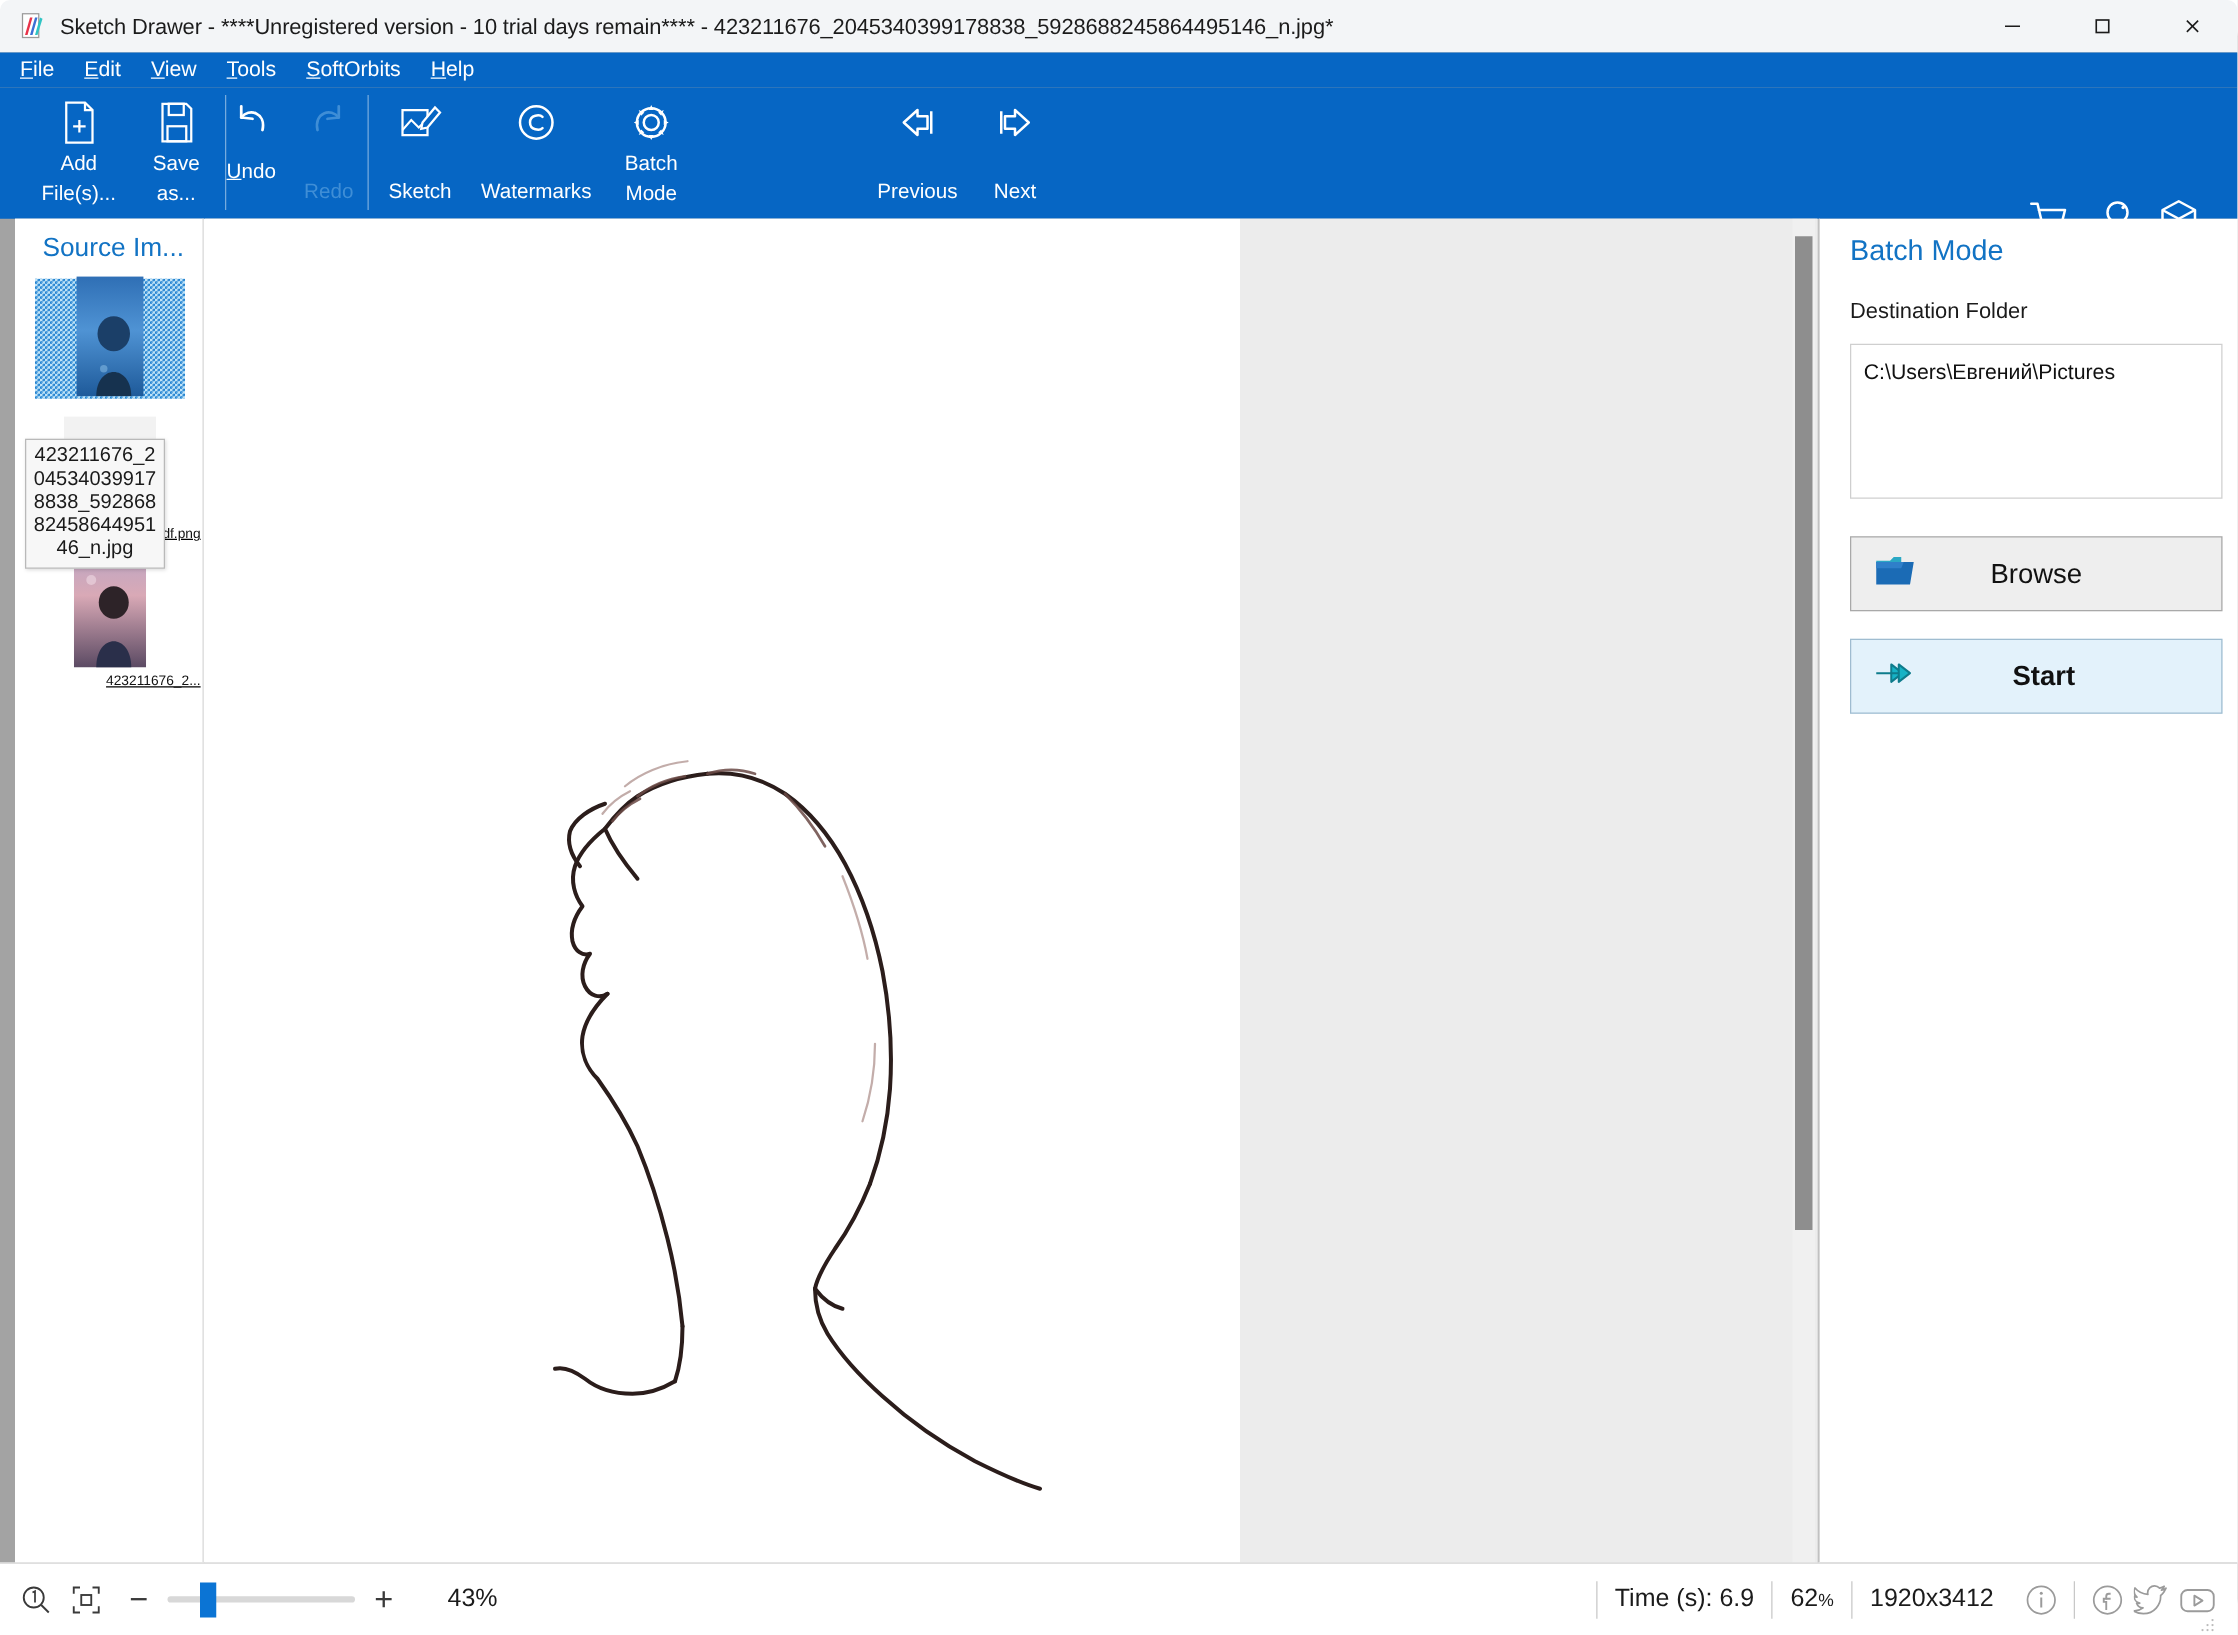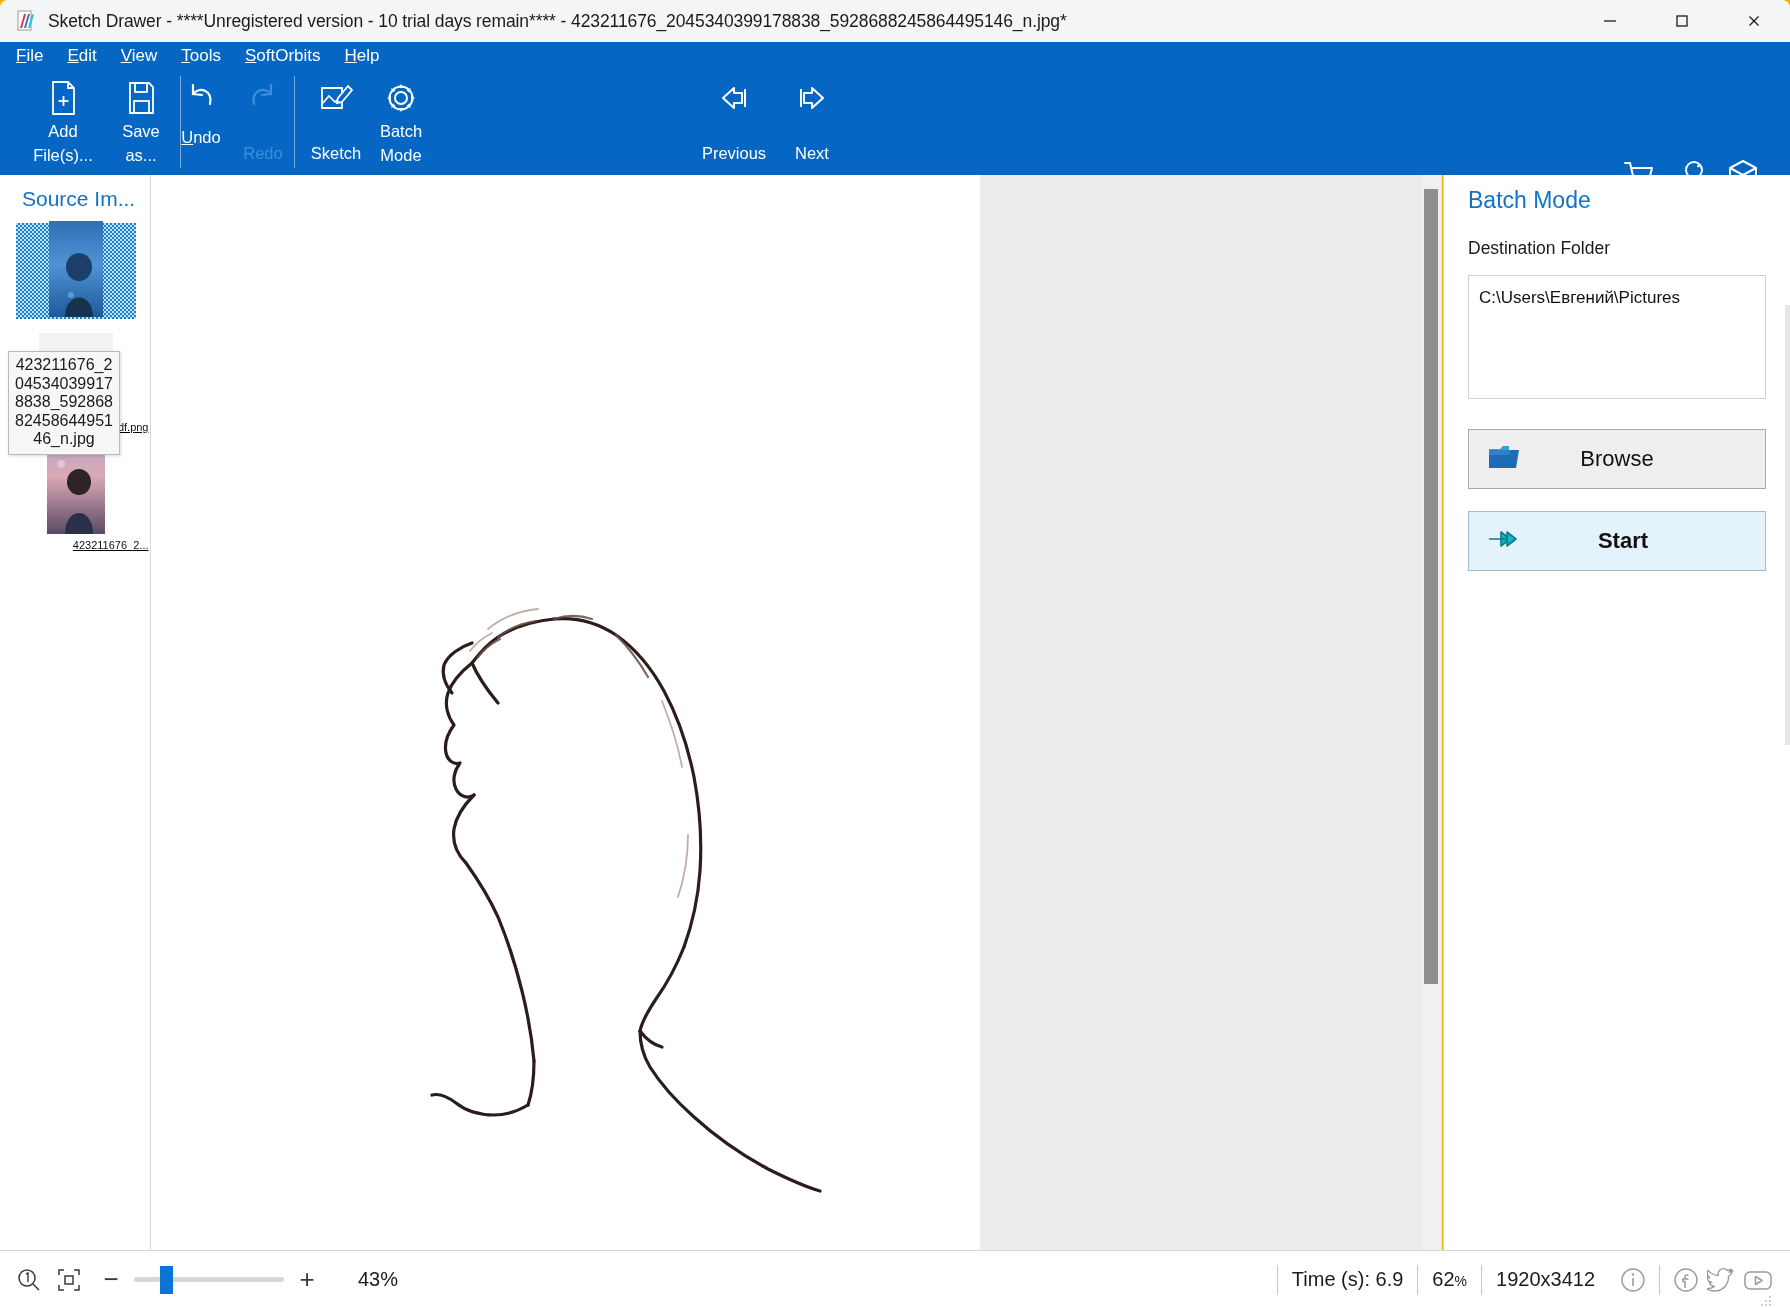--- a/index.html
+++ b/index.html
@@ -2,21 +2,21 @@
 <html><head>
 <meta charset="utf-8">
 <style>
   * { box-sizing: border-box; margin: 0; padding: 0; }
   html, body { width: 1790px; height: 1308px; overflow: hidden; }
   body {
     font-family: "Liberation Sans", sans-serif;
     background: #ffffff;
     -webkit-font-smoothing: antialiased;
   }
-  .app { position: relative; width: 1790px; height: 1308px; background: #eab308; }
+  .app { position: relative; width: 1790px; height: 1308px; background: #a3a3a3; border-radius: 29px; }
 
   
   .titlebar {
     position: absolute; left: 0; top: 0; width: 1790px; height: 42px;
     background: #f3f5f7;
     display: flex; align-items: center;
     border-top-left-radius: 8px; border-top-right-radius: 8px;
   }
   .title-icon { width: 22px; height: 22px; margin-left: 16px; margin-right: 10px; flex: none; position: relative; }
   .title-text {
@@ -57,21 +57,21 @@
   .tool-btn .lbl {
     font-size: 16.5px; line-height: 22px; text-align: center; margin-top: 2px;
     white-space: nowrap;
   }
   .tool-btn.disabled { color: #3f8ed6; }
   .tool-sep { width: 1px; height: 92px; background: rgba(255,255,255,0.45); margin-top: 6px; }
   .rt-icons { position: absolute; right: 30px; top: 88px; display: flex; gap: 18px; }
   .rt-icons .ri { width: 34px; height: 34px; color: #fff; }
 
   
-  .body-area { position: absolute; left: 0; top: 175px; width: 1442px; height: 1075px; background: #fff; }
+  .body-area { position: absolute; left: 12px; top: 175px; width: 1442px; height: 1075px; background: #fff; }
 
   
   .sidebar {
     position: absolute; left: 0; top: 0; width: 151px; height: 1075px;
     background: #ffffff; border-right: 1px solid #d8d8d8;
   }
   .sidebar-title {
     font-size: 21px; color: #1273c4; padding: 12px 0 10px 22px; white-space: nowrap;
   }
   .thumb-list { position: relative; padding-top: 2px; }
@@ -244,20 +244,29 @@
     <div class="tool-group" style="left:303px;">
       <div class="tool-btn w-sketch">
         <div class="ic">
           <svg width="36" height="36" viewBox="0 0 36 36">
             <path d="M4 8 H24 V28 H4 Z" fill="none" stroke="#ffffff" stroke-width="1.8"></path>
             <path d="M4 24 L11 16 L17 22 L22 17" fill="none" stroke="#ffffff" stroke-width="1.6"></path>
             <path d="M20 18 L30 6 L34 10 L24 22 L19 23 Z" fill="#0666c4" stroke="#ffffff" stroke-width="1.8"></path>
           </svg>
         </div>
         <div class="lbl" style="margin-top:24px;">Sketch</div>
+      </div>
+      <div class="tool-btn w-wm">
+        <div class="ic">
+          <svg width="36" height="36" viewBox="0 0 36 36">
+            <circle cx="18" cy="18" r="13" fill="none" stroke="#ffffff" stroke-width="2"></circle>
+            <path d="M23 13.5 C21 11.5, 13 11.5, 13 18 C13 24.5, 21 24.5, 23 22.5" fill="none" stroke="#ffffff" stroke-width="2" stroke-linecap="round"></path>
+          </svg>
+        </div>
+        <div class="lbl" style="margin-top:24px;">Watermarks</div>
       </div>
       <div class="tool-btn w-batch">
         <div class="ic">
           <svg width="36" height="36" viewBox="0 0 36 36">
             <circle cx="18" cy="18" r="6" fill="none" stroke="#ffffff" stroke-width="2"></circle>
             <path d="M18 4 L20 8 L16 8 Z M18 32 L16 28 L20 28 Z M4 18 L8 16 L8 20 Z M32 18 L28 20 L28 16 Z M8 8 L12.5 10 L10 12.5 Z M28 28 L23.5 26 L26 23.5 Z M28 8 L26 12.5 L23.5 10 Z M8 28 L10 23.5 L12.5 26 Z" fill="#ffffff"></path>
             <circle cx="18" cy="18" r="11.5" fill="none" stroke="#ffffff" stroke-width="2"></circle>
           </svg>
         </div>
         <div class="lbl" style="margin-top:2px;">Batch</div>

